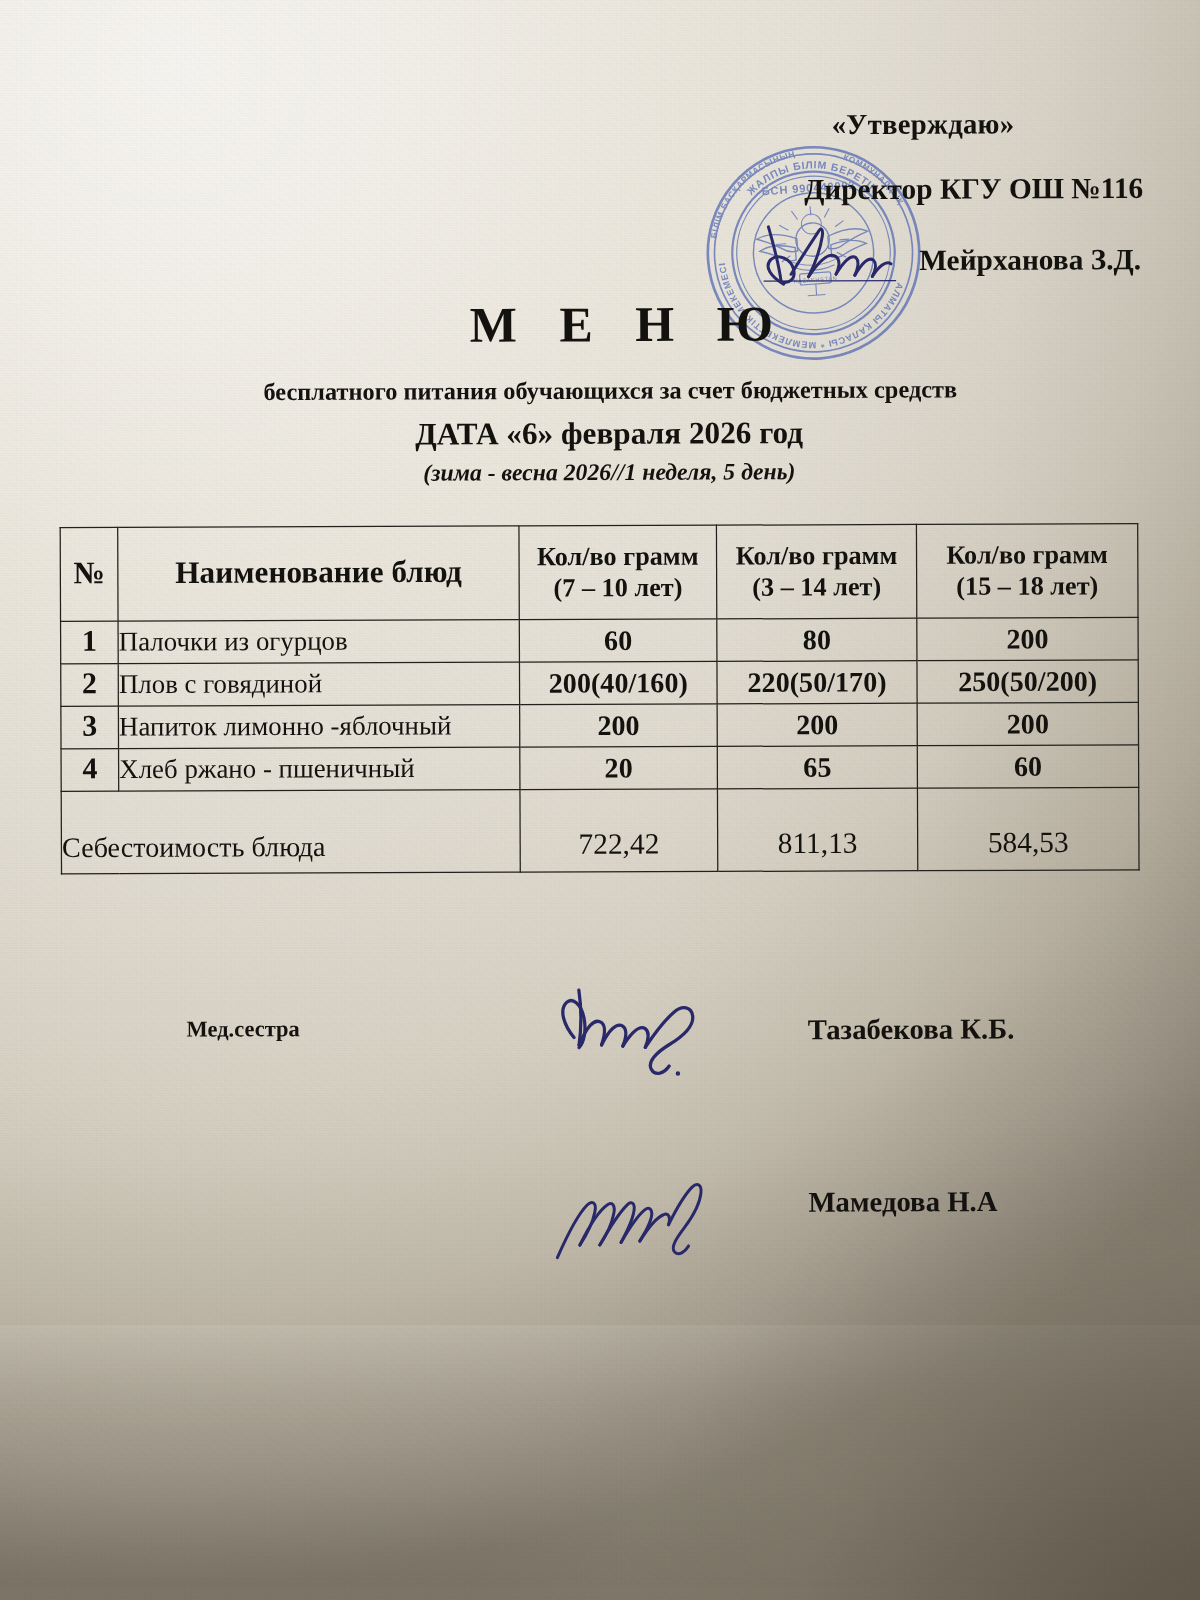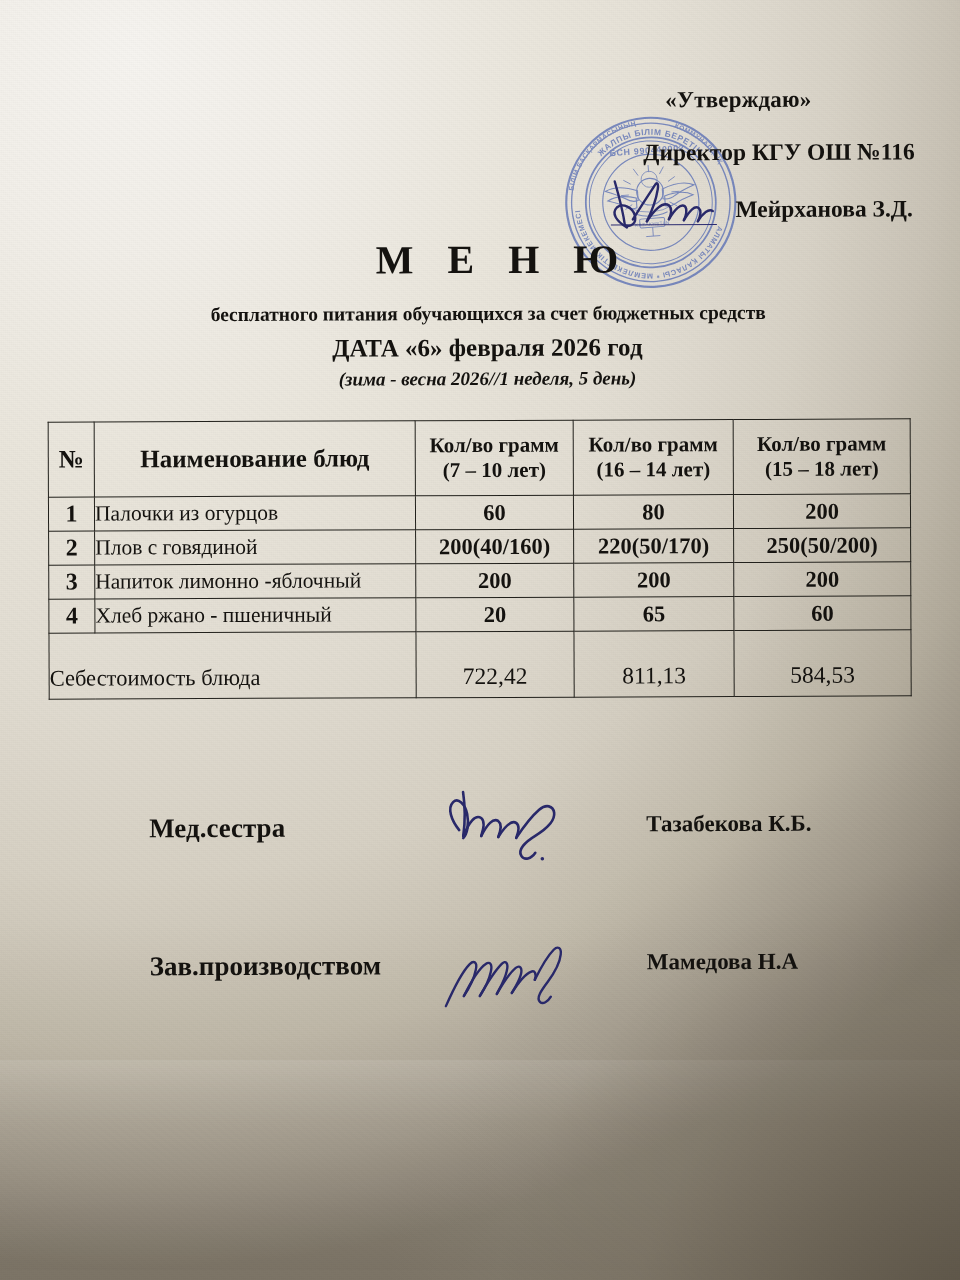--- a/index.html
+++ b/index.html
@@ -228,21 +228,21 @@
 
   tr.cost td { height: 58px; vertical-align: bottom; padding-bottom: 7px; }
   td.cost-label { font-size: 22.5px; text-align: left; padding-left: 10px; }
   td.cost-val   { font-size: 23.5px; text-align: center; }
 
   
   .sig-row { width: 960px; left: 0; }
   .sig-role {
     position: absolute;
     left: 148px;
-    font-size: 27px;
+    font-size: 18px;
     font-weight: 700;
     white-space: nowrap;
   }
   .sig-person {
     position: absolute;
     left: 645px;
     font-size: 23px;
     font-weight: 700;
     white-space: nowrap;
   }
@@ -371,21 +371,21 @@
         <thead>
           <tr>
             <th class="th-num">№</th>
             <th class="th-name">Наименование блюд</th>
             <th class="th-age">
               <span>Кол/во грамм</span>
               <span class="ln2">(7 – 10 лет)</span>
             </th>
             <th class="th-age">
               <span>Кол/во грамм</span>
-              <span class="ln2">(16 – 14 лет)</span>
+              <span class="ln2">(3 – 14 лет)</span>
             </th>
             <th class="th-age">
               <span>Кол/во грамм</span>
               <span class="ln2">(15 – 18 лет)</span>
             </th>
           </tr>
         </thead>
         <tbody>
           <tr>
             <td class="r-num">1</td>
@@ -435,21 +435,20 @@
         <path d="M 38,12 C 40,26 40,42 38,56"></path>
         <path d="M 38,56 C 44,42 50,34 56,38 C 60,41 58,50 56,56"></path>
         <path d="M 56,56 C 62,44 68,38 73,41 C 77,44 75,52 73,57"></path>
         <path d="M 73,57 C 80,46 86,40 91,43 C 95,46 93,53 91,58"></path>
         <path d="M 91,58 C 99,46 107,36 114,30 C 121,24 128,26 129,33 C 130,42 120,50 110,56 C 100,62 92,70 96,76 C 99,81 106,79 110,73"></path>
       </g>
       <circle cx="117" cy="79" r="1.8" fill="#29296b"></circle>
     </svg>
 
     <div class="abs sig-row row-chef">
-      <span class="sig-role">Зав.производством</span>
       <span class="sig-person">Мамедова Н.А</span>
     </div>
     <svg class="abs" style="left:428px; top:928px; width:180px; height:90px;" viewBox="0 0 180 90">
       <g class="ink" stroke-width="2.4">
         <path d="M 16,78 C 24,60 32,44 40,36 C 44,32 48,34 46,42 C 44,52 38,62 34,68"></path>
         <path d="M 34,68 C 42,52 50,40 56,36 C 60,33 63,36 61,44 C 59,53 54,62 50,68"></path>
         <path d="M 50,68 C 58,54 66,42 72,36 C 76,32 79,35 77,43 C 75,52 70,60 67,66"></path>
         <path d="M 67,66 C 74,54 81,44 86,40 C 90,37 93,40 91,47 C 89,54 85,60 82,65"></path>
         <path d="M 82,65 C 89,54 96,46 101,44 C 105,42 107,46 105,52"></path>
         <path d="M 105,52 C 111,40 118,28 124,22 C 128,18 132,20 131,27 C 130,36 124,46 118,54 C 112,62 106,70 110,74 C 113,77 118,74 121,69"></path>

